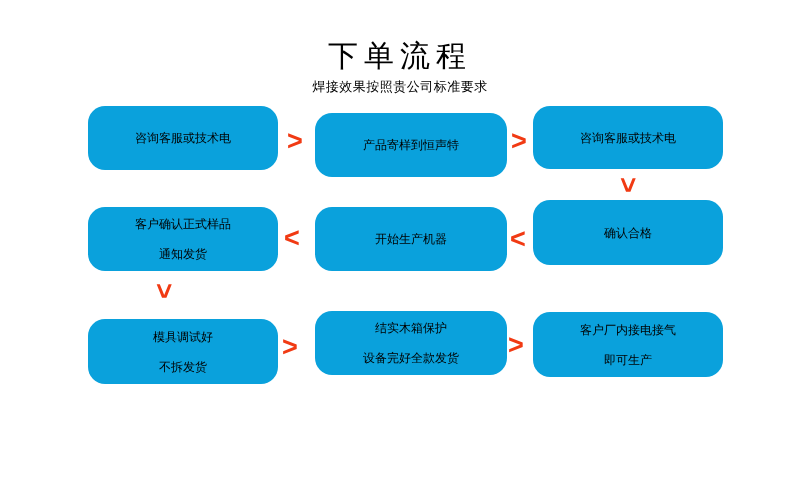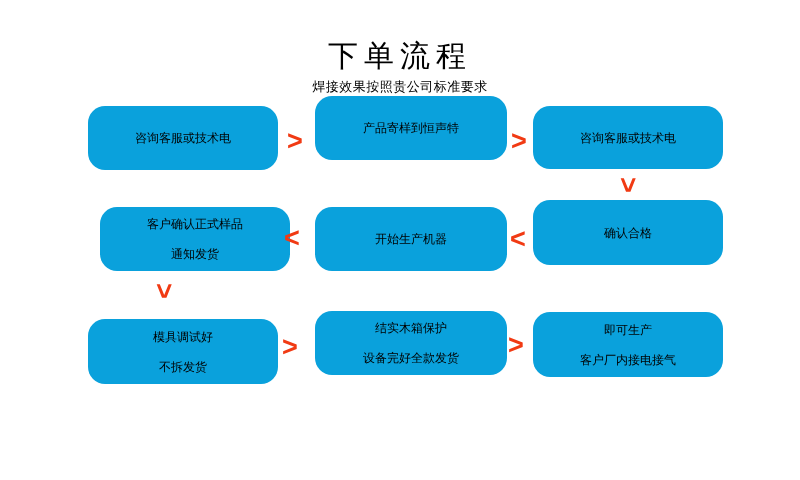--- a/index.html
+++ b/index.html
@@ -40,23 +40,23 @@
     position:absolute;
     color:var(--arrow,#f13a13);
     font-size:27px;font-weight:bold;
     line-height:1;
     transform:translate(-50%,-50%);
     user-select:none;
   }
   .arrow.down{transform:translate(-50%,-50%) rotate(90deg);}
   
   .b0{left:88px;top:106px;width:190px;height:64px;}
-  .b1{left:315px;top:96px;width:192px;height:64px;}
+  .b1{left:315px;top:113px;width:192px;height:64px;}
   .b2{left:533px;top:106px;width:190px;height:63px;}
-  .b3{left:100px;top:207px;width:190px;height:64px;}
+  .b3{left:88px;top:207px;width:190px;height:64px;}
   .b4{left:315px;top:207px;width:192px;height:64px;}
   .b5{left:533px;top:200px;width:190px;height:65px;}
   .b6{left:88px;top:319px;width:190px;height:65px;}
   .b7{left:315px;top:311px;width:192px;height:64px;}
   .b8{left:533px;top:312px;width:190px;height:65px;}
   
   .a0{left:295px;top:141px;}
   .a1{left:519px;top:141px;}
   .a2{left:627px;top:185px;}
   .a3{left:518px;top:239px;}
@@ -104,17 +104,17 @@
     <span>模具调试好</span>
     <span>不拆发货</span>
   </div>
   <div class="arrow a6">&gt;</div>
   <div class="box b7">
     <span>结实木箱保护</span>
     <span>设备完好全款发货</span>
   </div>
   <div class="arrow a7">&gt;</div>
   <div class="box b8">
+    <span>客户厂内接电接气</span>
     <span>即可生产</span>
-    <span>客户厂内接电接气</span>
   </div>
 
 </div>
 
 </body></html>

